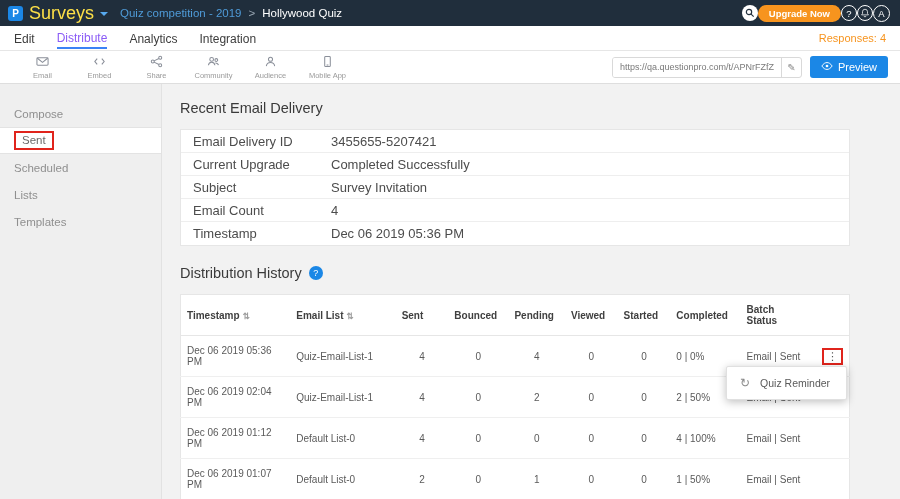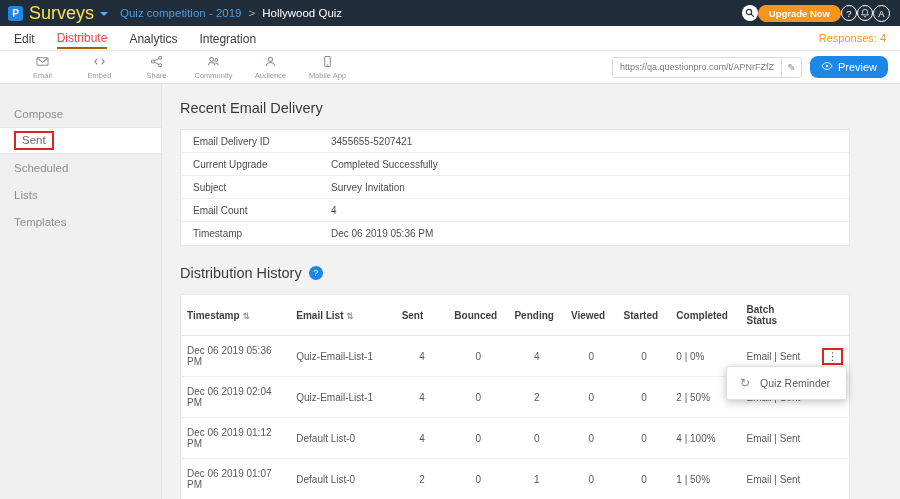--- a/index.html
+++ b/index.html
@@ -47,21 +47,21 @@
     width:17px;height:17px;border-radius:50%;border:1px solid #fff;
     display:flex;align-items:center;justify-content:center;font-size:9.5px;color:#fff;cursor:pointer;
   }
 
   
   .subnav{
     height:25px;background:#fff;border-bottom:1px solid #e6e6e6;
     display:flex;align-items:center;gap:22px;padding:0 14px;
   }
   .nav-item{ font-size:12px;color:#3c3c3c;cursor:pointer;padding:3px 0 2px; }
-  .nav-item.active{ color:#ef4444;border-bottom:2px solid #a16207; }
+  .nav-item.active{ color:#8b5cf6;border-bottom:2px solid #3b82f6; }
   .responses{ margin-left:auto;color:#f7941e;font-size:11px;cursor:pointer; }
 
   
   .toolbar{
     height:33px;background:#fff;border-bottom:1px solid #dedede;
     display:flex;align-items:center;padding:0 12px 0 14px;gap:0;
   }
   .tool{
     display:flex;flex-direction:column;align-items:center;justify-content:center;
     width:57px;cursor:pointer;gap:3px;
@@ -75,21 +75,21 @@
   }
   .url-input{
     border:none;outline:none;width:168px;height:100%;padding:0 7px;
     font-size:9px;color:#7a7a7a;font-family:inherit;background:#fff;
   }
   .url-edit{
     width:20px;height:100%;display:flex;align-items:center;justify-content:center;
     border-left:1px solid #d9d9d9;color:#8a8a8a;font-size:10px;cursor:pointer;
   }
   .preview-btn{
-    background:#1b87e6;border:none;color:#fff;border-radius:8px;height:22px;
+    background:#1b87e6;border:none;color:#fff;border-radius:3px;height:22px;
     display:flex;align-items:center;gap:5px;padding:0 11px;font-size:11px;
     cursor:pointer;font-family:inherit;
   }
 
   
   .main{ display:flex; height:415px; }
   .sidebar{
     width:162px;background:#efefef;border-right:1px solid #e2e2e2;
     padding-top:16px;flex-shrink:0;
   }
@@ -111,21 +111,21 @@
   }
   .help-circle{
     width:14px;height:14px;border-radius:50%;background:#1b87e6;color:#fff;
     font-size:9px;display:inline-flex;align-items:center;justify-content:center;cursor:pointer;
   }
 
   
   .kv-table{ background:#fff;border:1px solid #e6e6e6;margin-bottom:19px; }
   .kv-row{
     display:flex;align-items:center;height:23px;border-bottom:1px solid #eeeeee;
-    font-size:10px;color:#4c4c4c;
+    font-size:13px;color:#4c4c4c;
   }
   .kv-row:last-child{ border-bottom:none; }
   .kv-label{ width:150px;padding-left:12px;flex-shrink:0; }
   .kv-value{ color:#4c4c4c; }
 
   
   table.history{
     width:100%;background:#fff;border:1px solid #e6e6e6;border-collapse:collapse;
     font-size:10px;
   }

